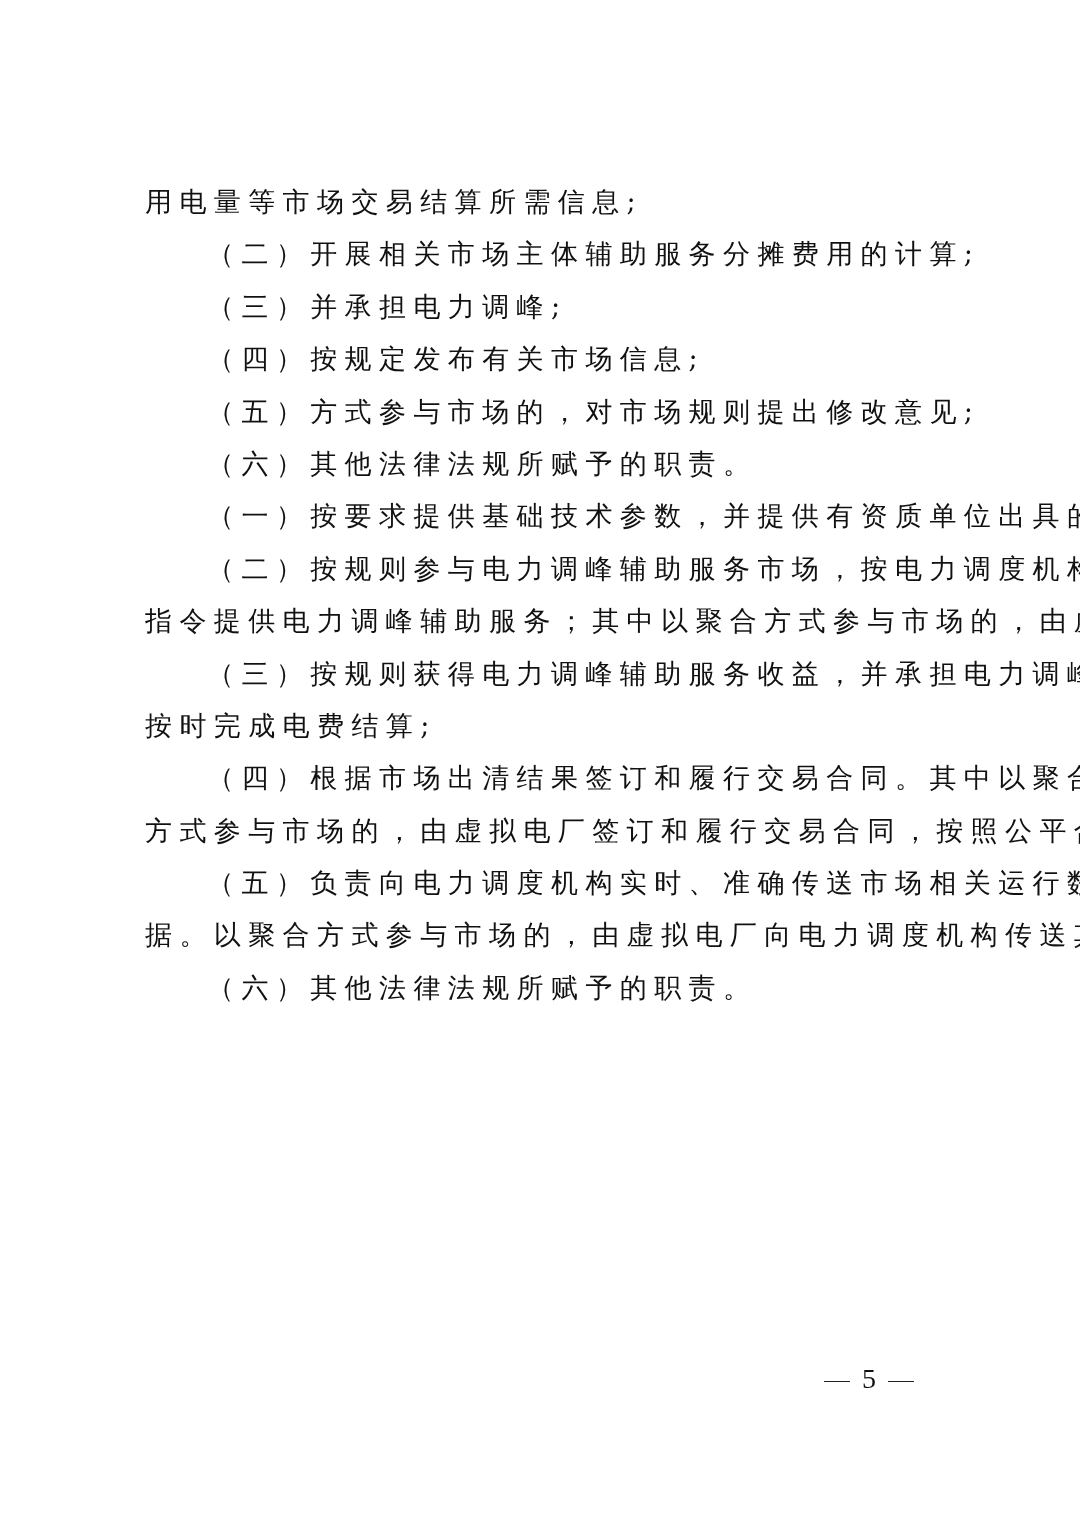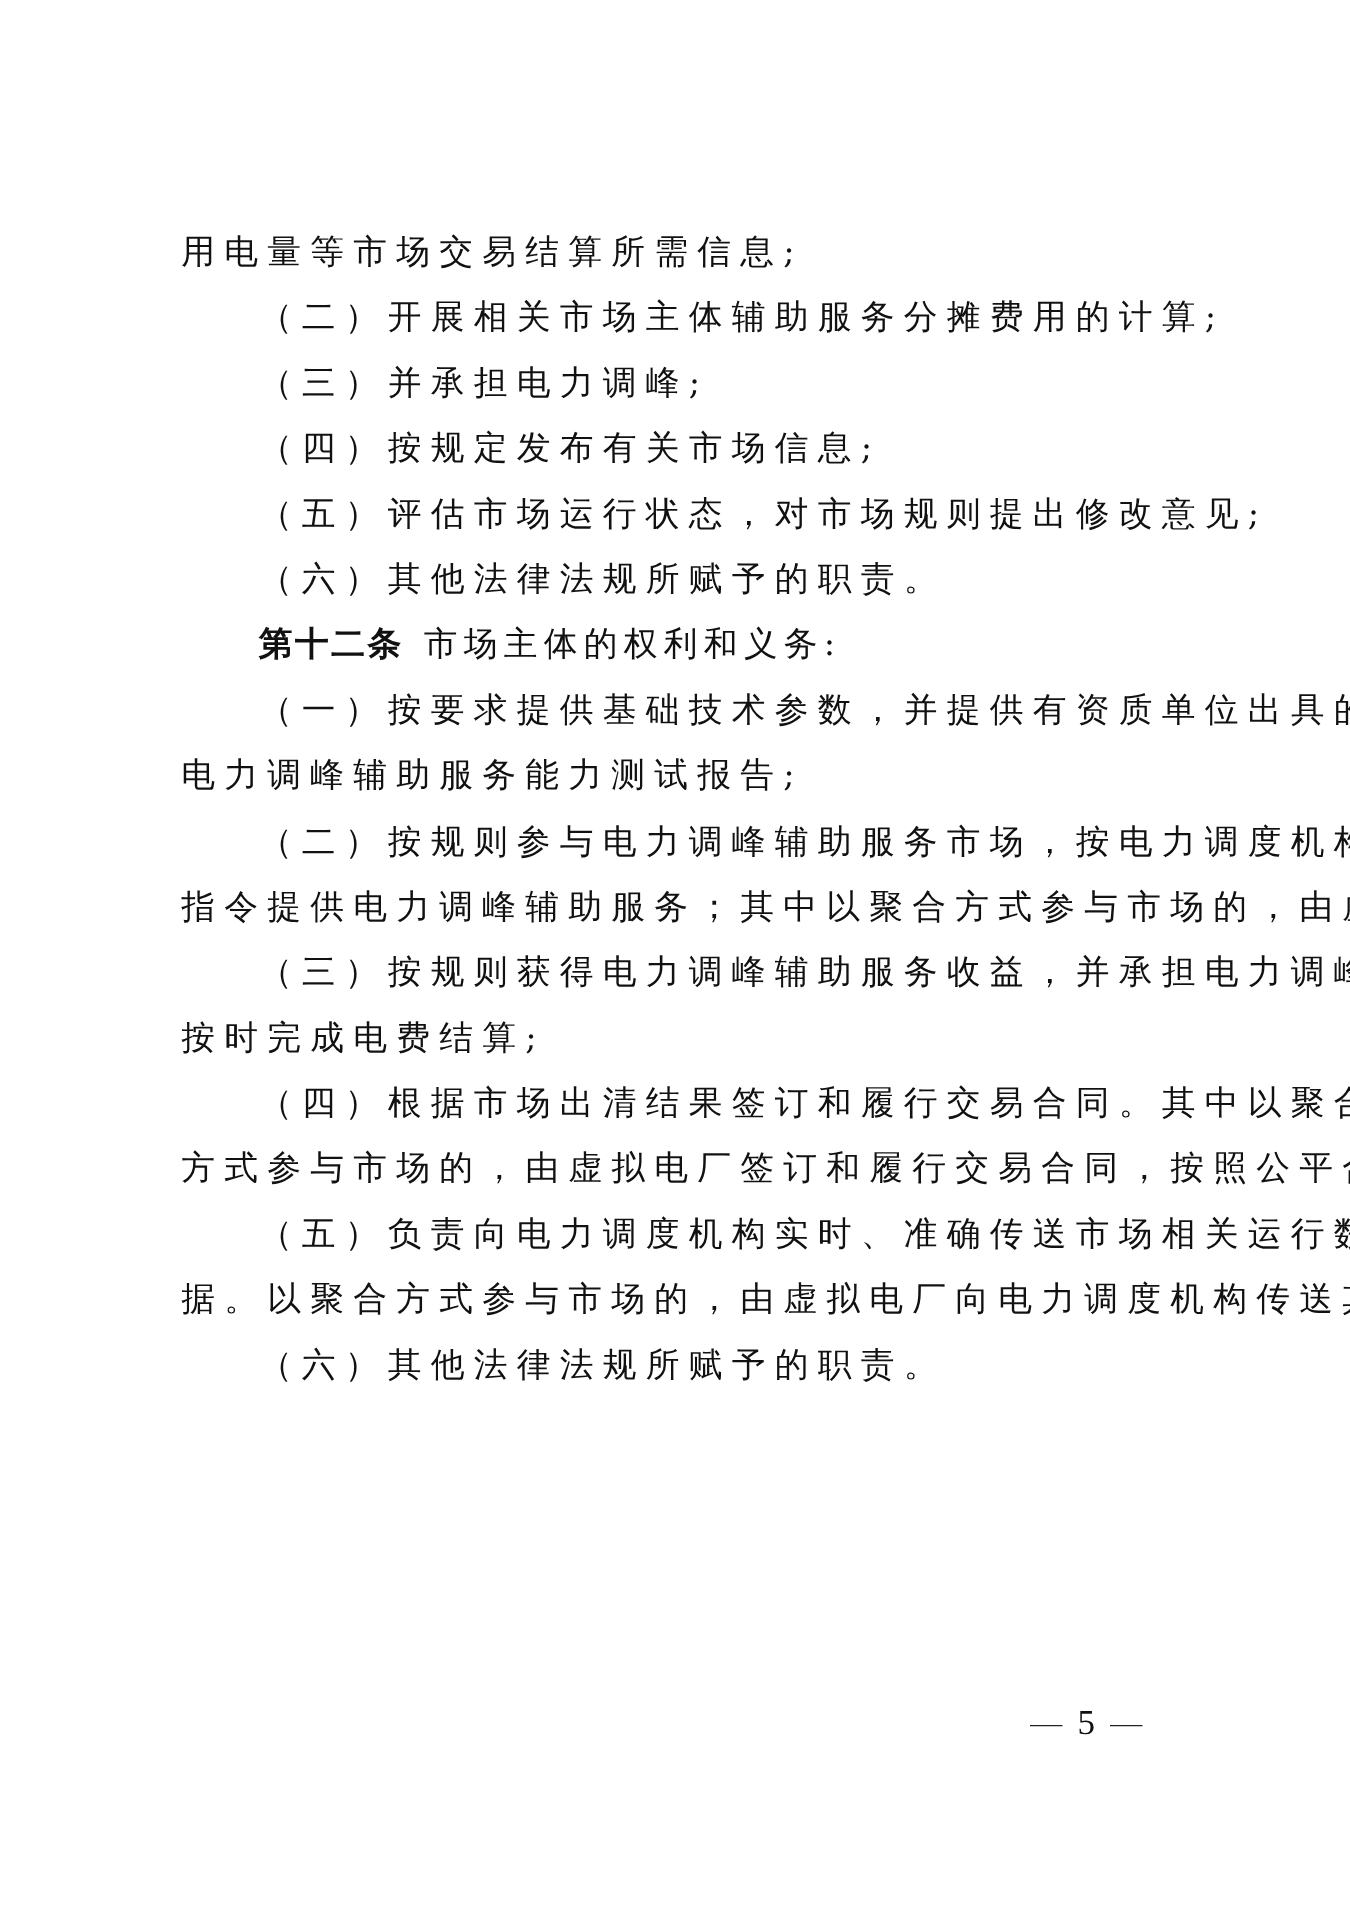--- a/index.html
+++ b/index.html
@@ -66,30 +66,25 @@
 </style>
 </head>
 <body>
 
 <div class="page">
   <div class="text-block">
     <div class="line">用电量等市场交易结算所需信息;</div>
     <div class="line indent">（二）开展相关市场主体辅助服务分摊费用的计算;</div>
     <div class="line indent">（三）并承担电力调峰;</div>
     <div class="line indent">（四）按规定发布有关市场信息;</div>
-    <div class="line indent">（五）评估市场运行状态，对市场规则提出修改意见;</div>
+    <div class="line indent">（五）方式参与市场的，对市场规则提出修改意见;</div>
     <div class="line indent">（六）其他法律法规所赋予的职责。</div>
 
-    <div class="line indent">
-      <span class="article-head">第十二条</span>
-      <span class="article-body">市场主体的权利和义务:</span>
-    </div>
 
     <div class="line indent">（一）按要求提供基础技术参数，并提供有资质单位出具的</div>
-    <div class="line">电力调峰辅助服务能力测试报告;</div>
     <div class="line indent">（二）按规则参与电力调峰辅助服务市场，按电力调度机构</div>
     <div class="line">指令提供电力调峰辅助服务；其中以聚合方式参与市场的，由虚</div>
     <div class="line indent">（三）按规则获得电力调峰辅助服务收益，并承担电力调峰</div>
     <div class="line">按时完成电费结算;</div>
     <div class="line indent">（四）根据市场出清结果签订和履行交易合同。其中以聚合</div>
     <div class="line">方式参与市场的，由虚拟电厂签订和履行交易合同，按照公平合</div>
     <div class="line indent">（五）负责向电力调度机构实时、准确传送市场相关运行数</div>
     <div class="line">据。以聚合方式参与市场的，由虚拟电厂向电力调度机构传送其</div>
     <div class="line indent">（六）其他法律法规所赋予的职责。</div>
   </div>

